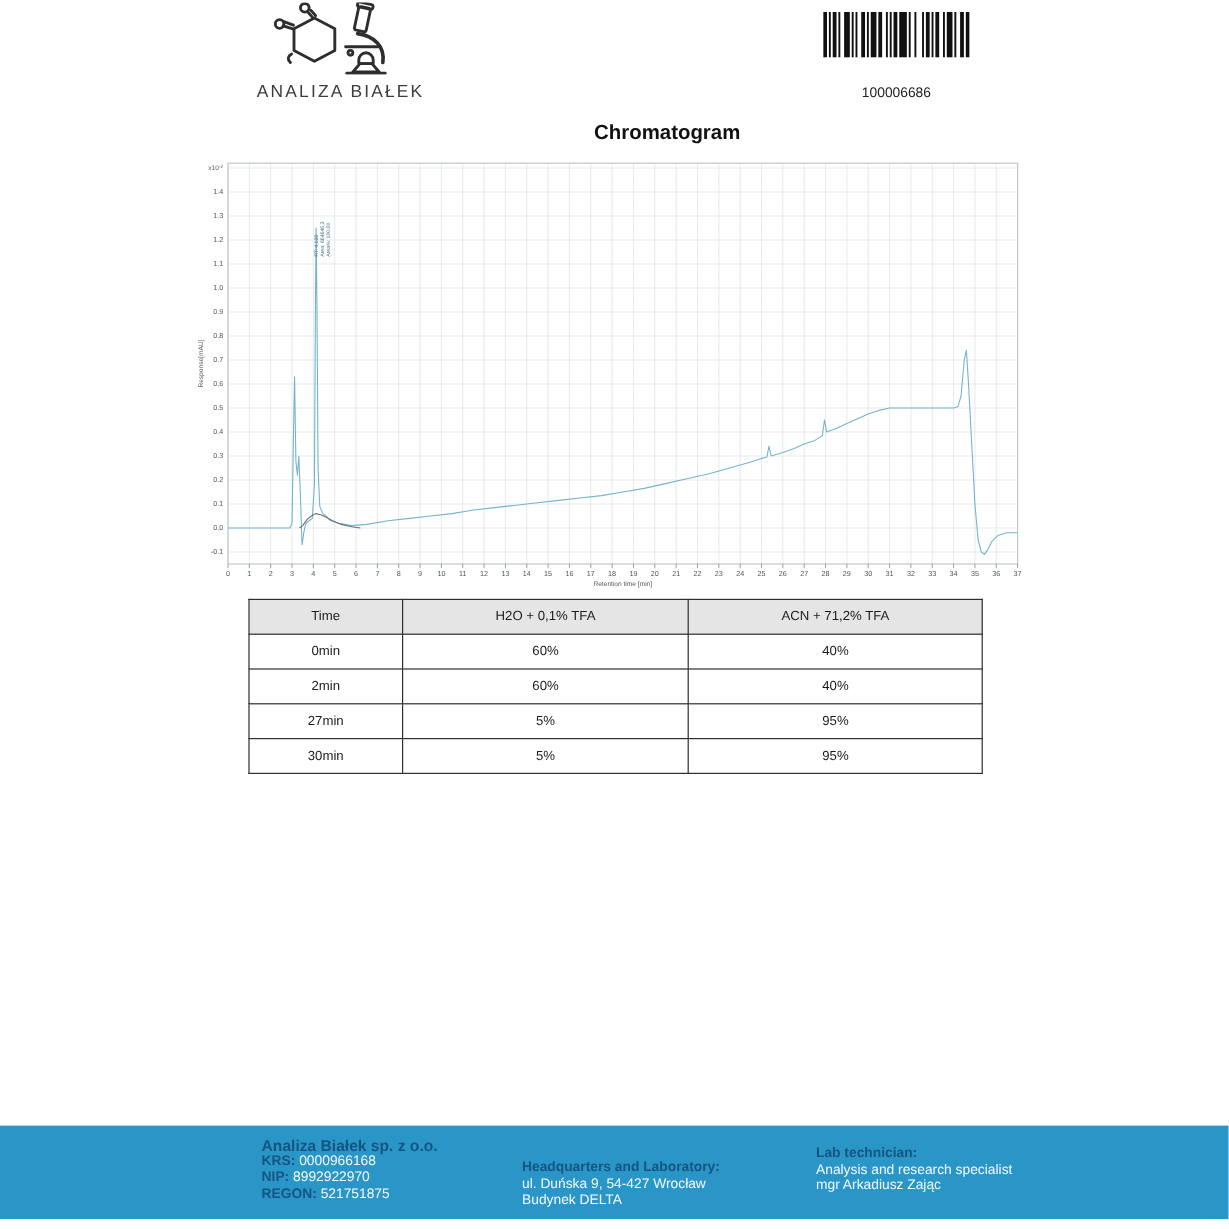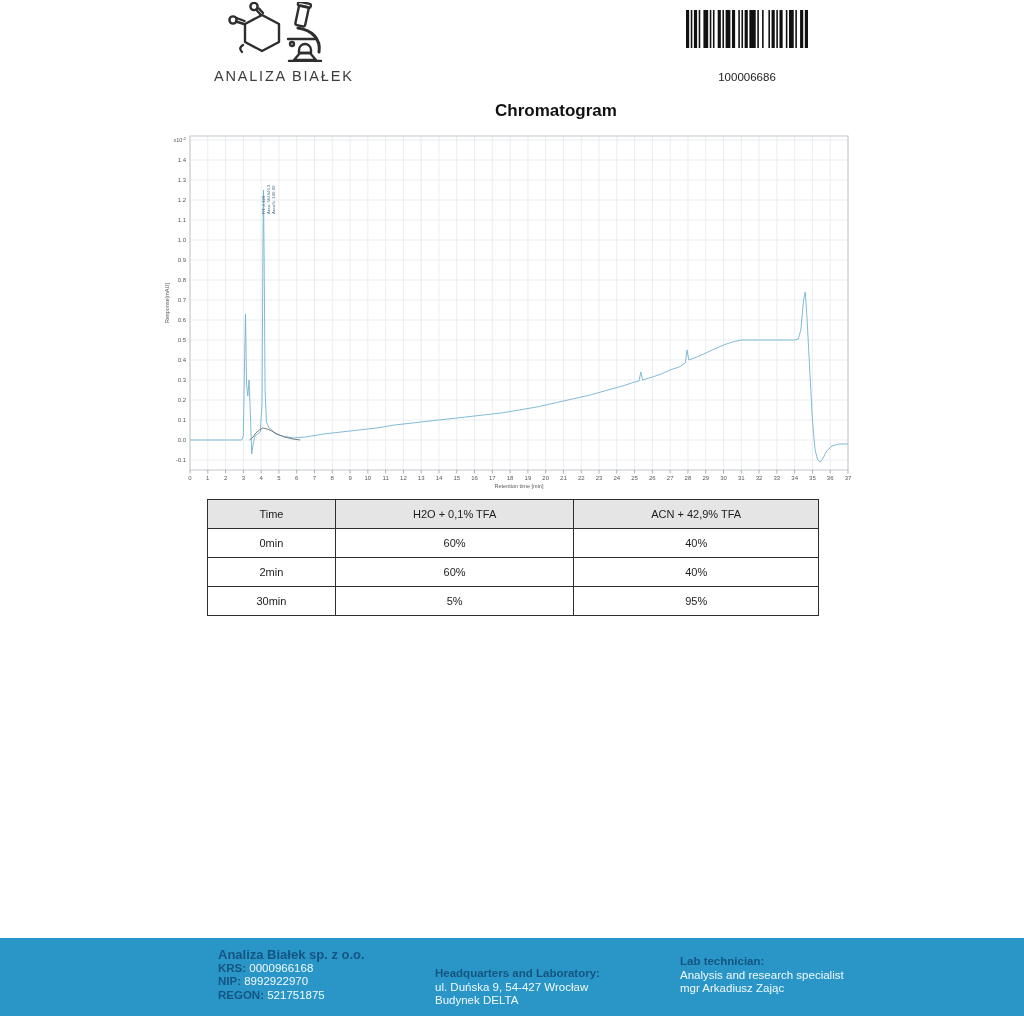--- a/index.html
+++ b/index.html
@@ -269,33 +269,38 @@
   <table id="method-table">
     <colgroup>
         <col style="width:128px">
         <col style="width:239px">
         <col style="width:245px">
       </colgroup>
     <thead>
         <tr>
           <th>Time</th>
           <th>H2O + 0,1% TFA</th>
-          <th>ACN + 42,9% TFA</th>
+          <th>ACN + 71,2% TFA</th>
         </tr>
       </thead>
     <tbody>
         <tr>
           <td>0min</td>
           <td>60%</td>
           <td>40%</td>
         </tr>
         <tr>
           <td>2min</td>
           <td>60%</td>
           <td>40%</td>
+        </tr>
+        <tr>
+          <td>27min</td>
+          <td>5%</td>
+          <td>95%</td>
         </tr>
         <tr>
           <td>30min</td>
           <td>5%</td>
           <td>95%</td>
         </tr>
       </tbody>
   </table>
 
 

